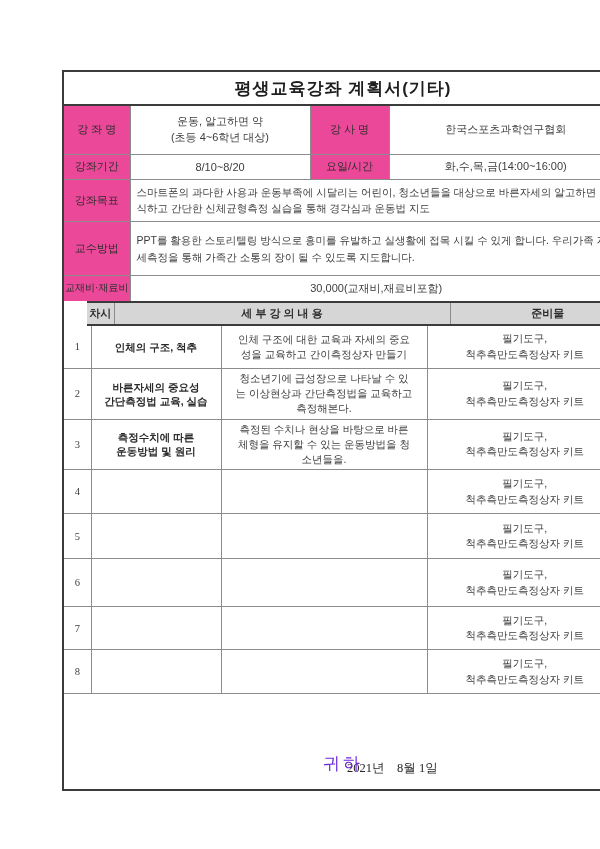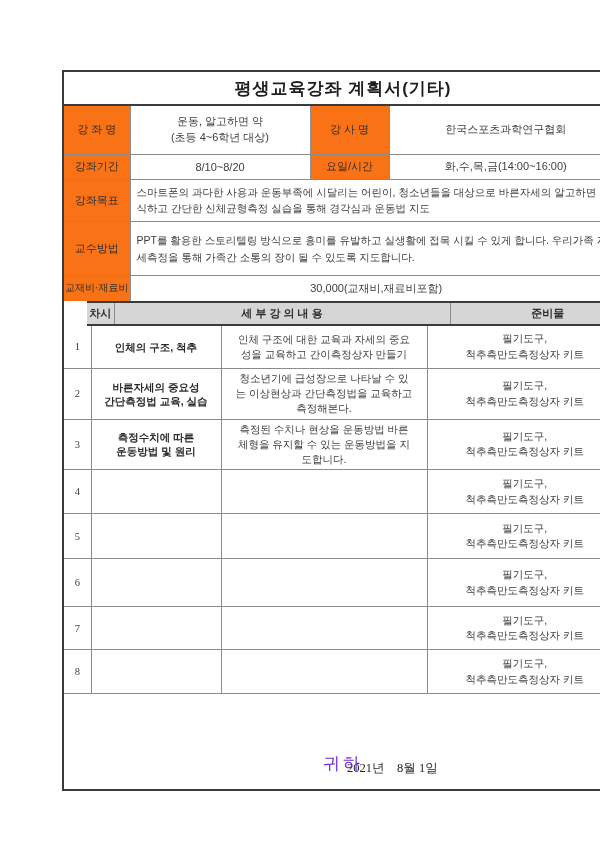--- a/index.html
+++ b/index.html
@@ -23,21 +23,21 @@
     border-bottom:2px solid #3b3b3b;
     font-size:17px; font-weight:bold; color:#1e1e1e;
     letter-spacing:1px;
   }
   
   table { border-collapse:collapse; table-layout:fixed; width:100%; }
   td { border:0; vertical-align:middle; overflow:hidden; }
   .bR { border-right:1px solid #8c8c8c; }
   .bB { border-bottom:1px solid #8c8c8c; }
   .lbl {
-    background:#f97316; text-align:center;
+    background:#ec4899; text-align:center;
     font-size:11px; color:#2e2e2e;
   }
   .val { text-align:center; font-size:11px; color:#3d3d3d; }
   .pre2 { white-space:pre-line; line-height:1.45;text-align:center; }
   
   .para {
     font-size:10.5px; line-height:1.55; color:#3d3d3d;
     padding:3px 6px; text-align:left; vertical-align:middle;
   }
   
@@ -155,21 +155,21 @@
         <td class="topic bR bB">바른자세의 중요성
 간단측정법 교육, 실습</td>
         <td class="detail bR bB">청소년기에 급성장으로 나타날 수 있는 이상현상과 간단측정법을 교육하고 측정해본다.</td>
         <td class="mat bB">필기도구,
 척추측만도측정상자 키트</td>
       </tr>
       <tr style="height:43px">
         <td class="num bR bB">3</td>
         <td class="topic bR bB">측정수치에 따른
 운동방법 및 원리</td>
-        <td class="detail bR bB">측정된 수치나 현상을 운동방법 바른체형을 유지할 수 있는 운동방법을 지도합니다.</td>
+        <td class="detail bR bB">측정된 수치나 현상을 바탕으로 바른체형을 유지할 수 있는 운동방법을 청소년들을.</td>
         <td class="mat bB">필기도구,
 척추측만도측정상자 키트</td>
       </tr>
       <tr style="height:44px">
         <td class="num bR bB">4</td>
         <td class="topic bR bB"></td>
         <td class="detail bR bB"></td>
         <td class="mat bB">필기도구,
 척추측만도측정상자 키트</td>
       </tr>

